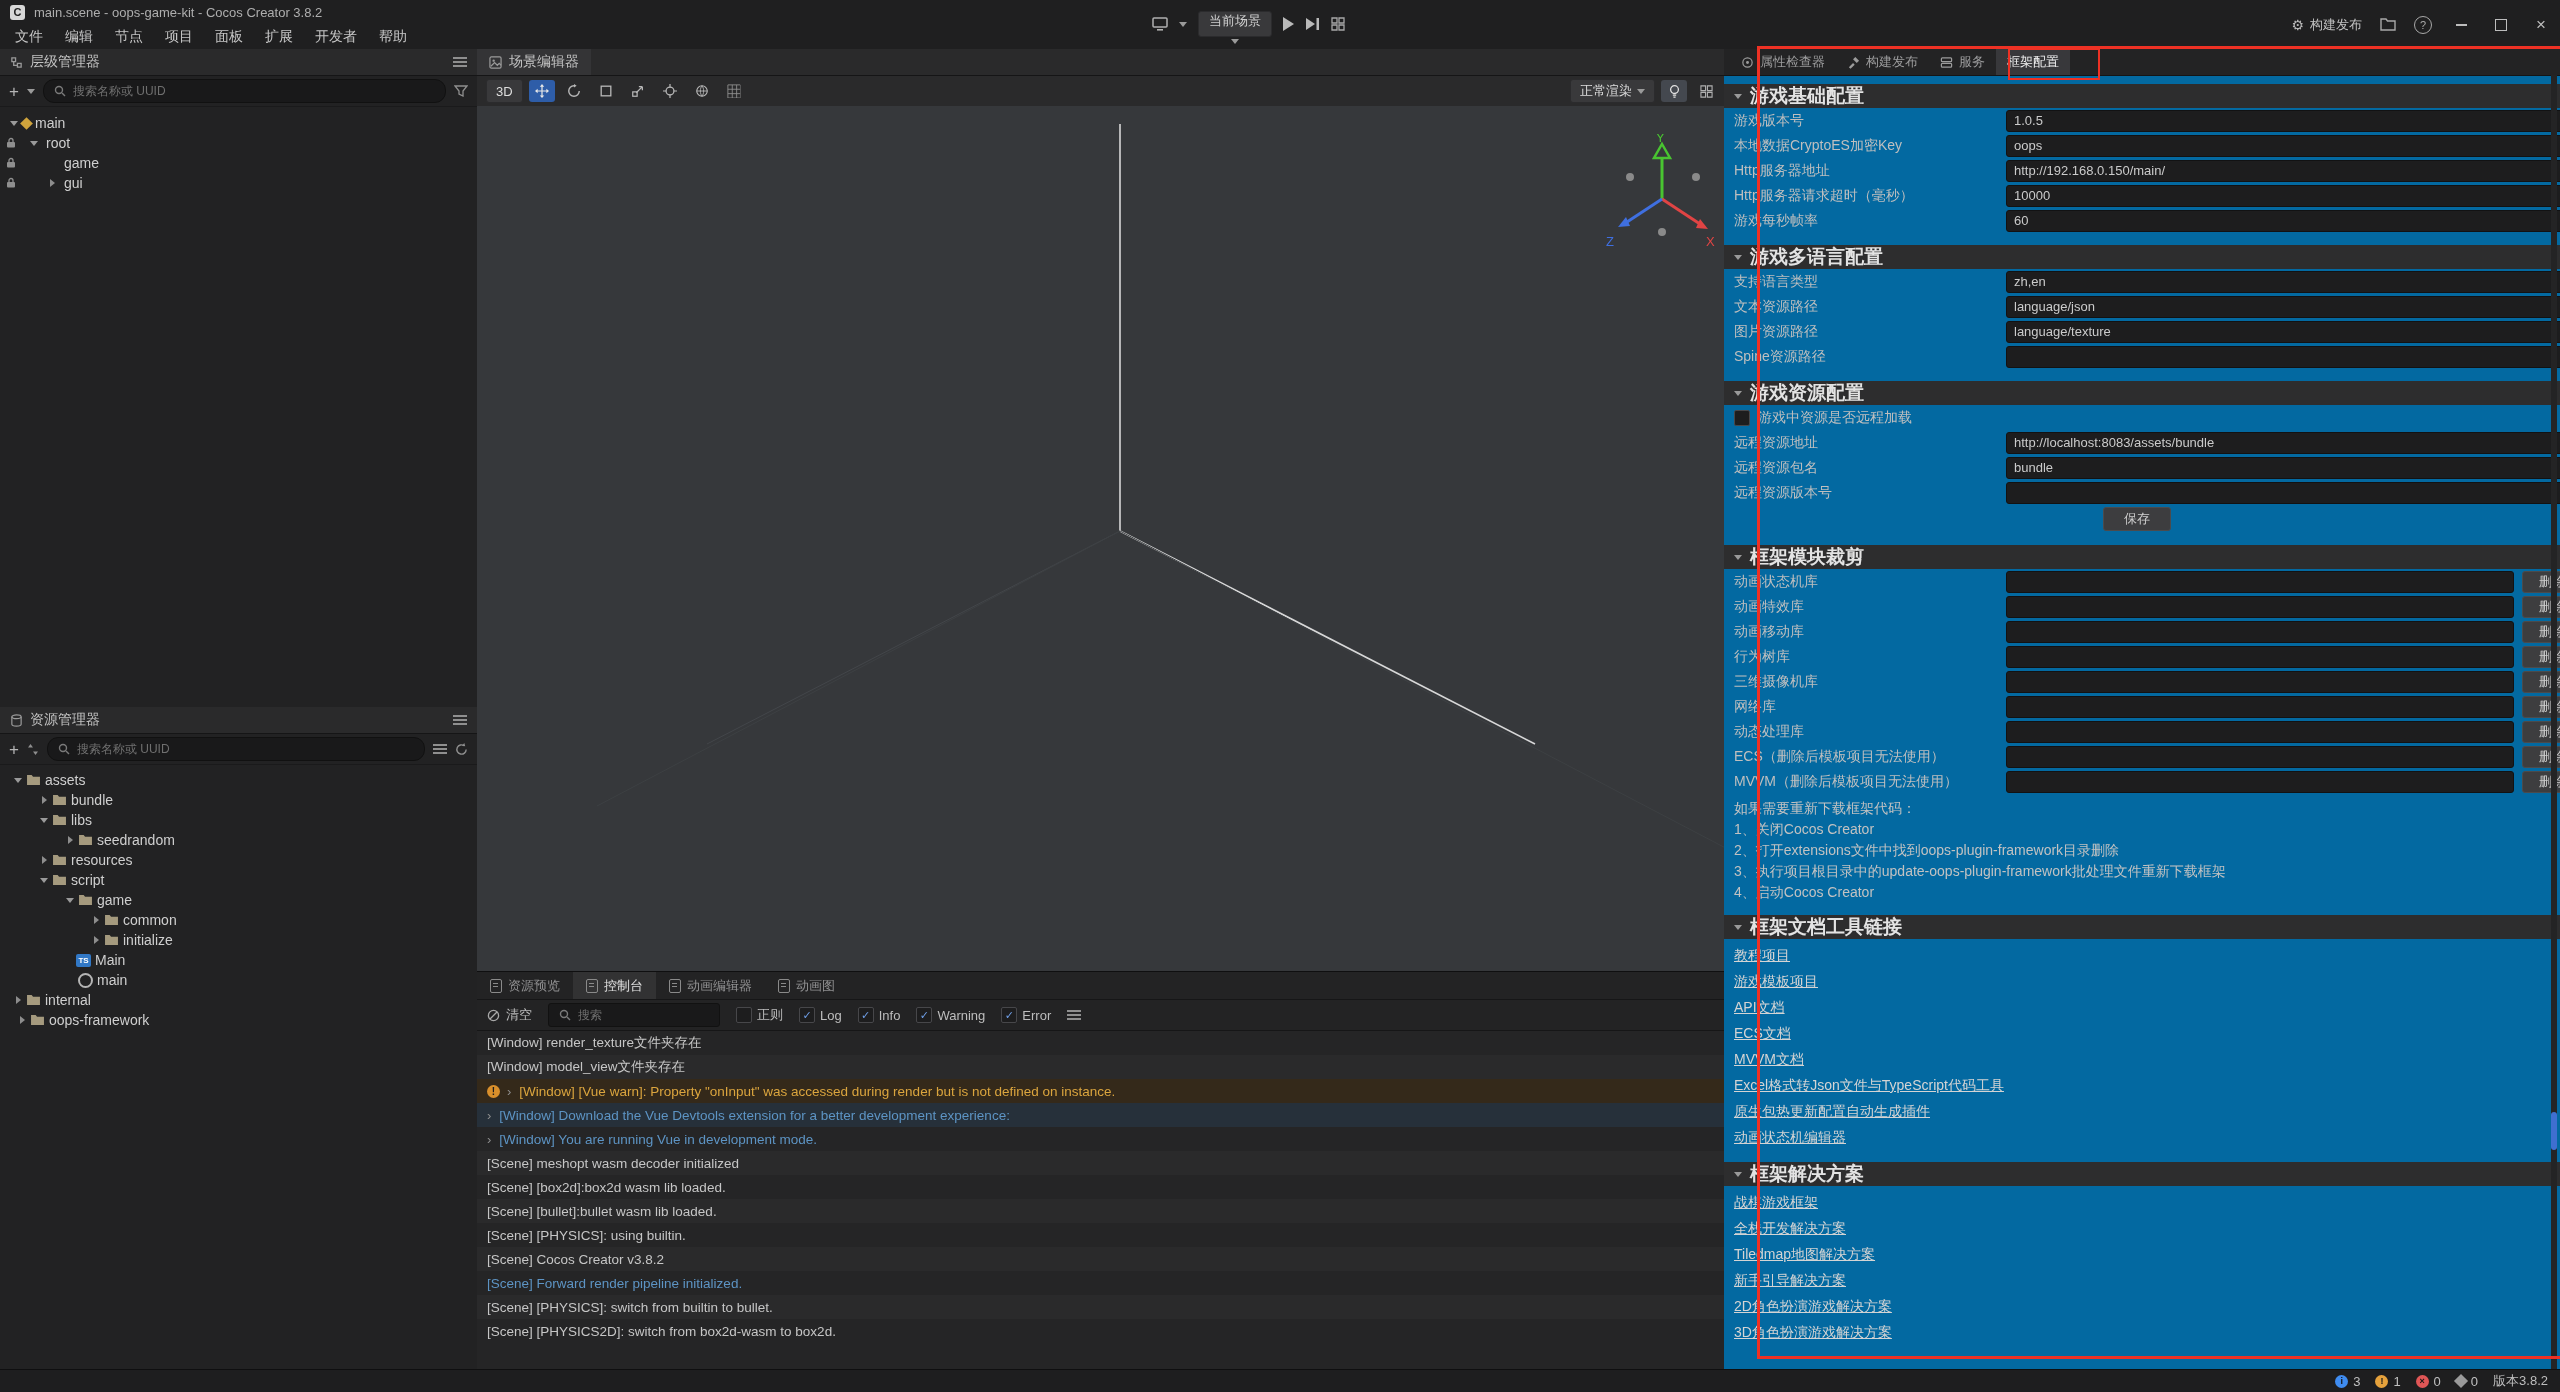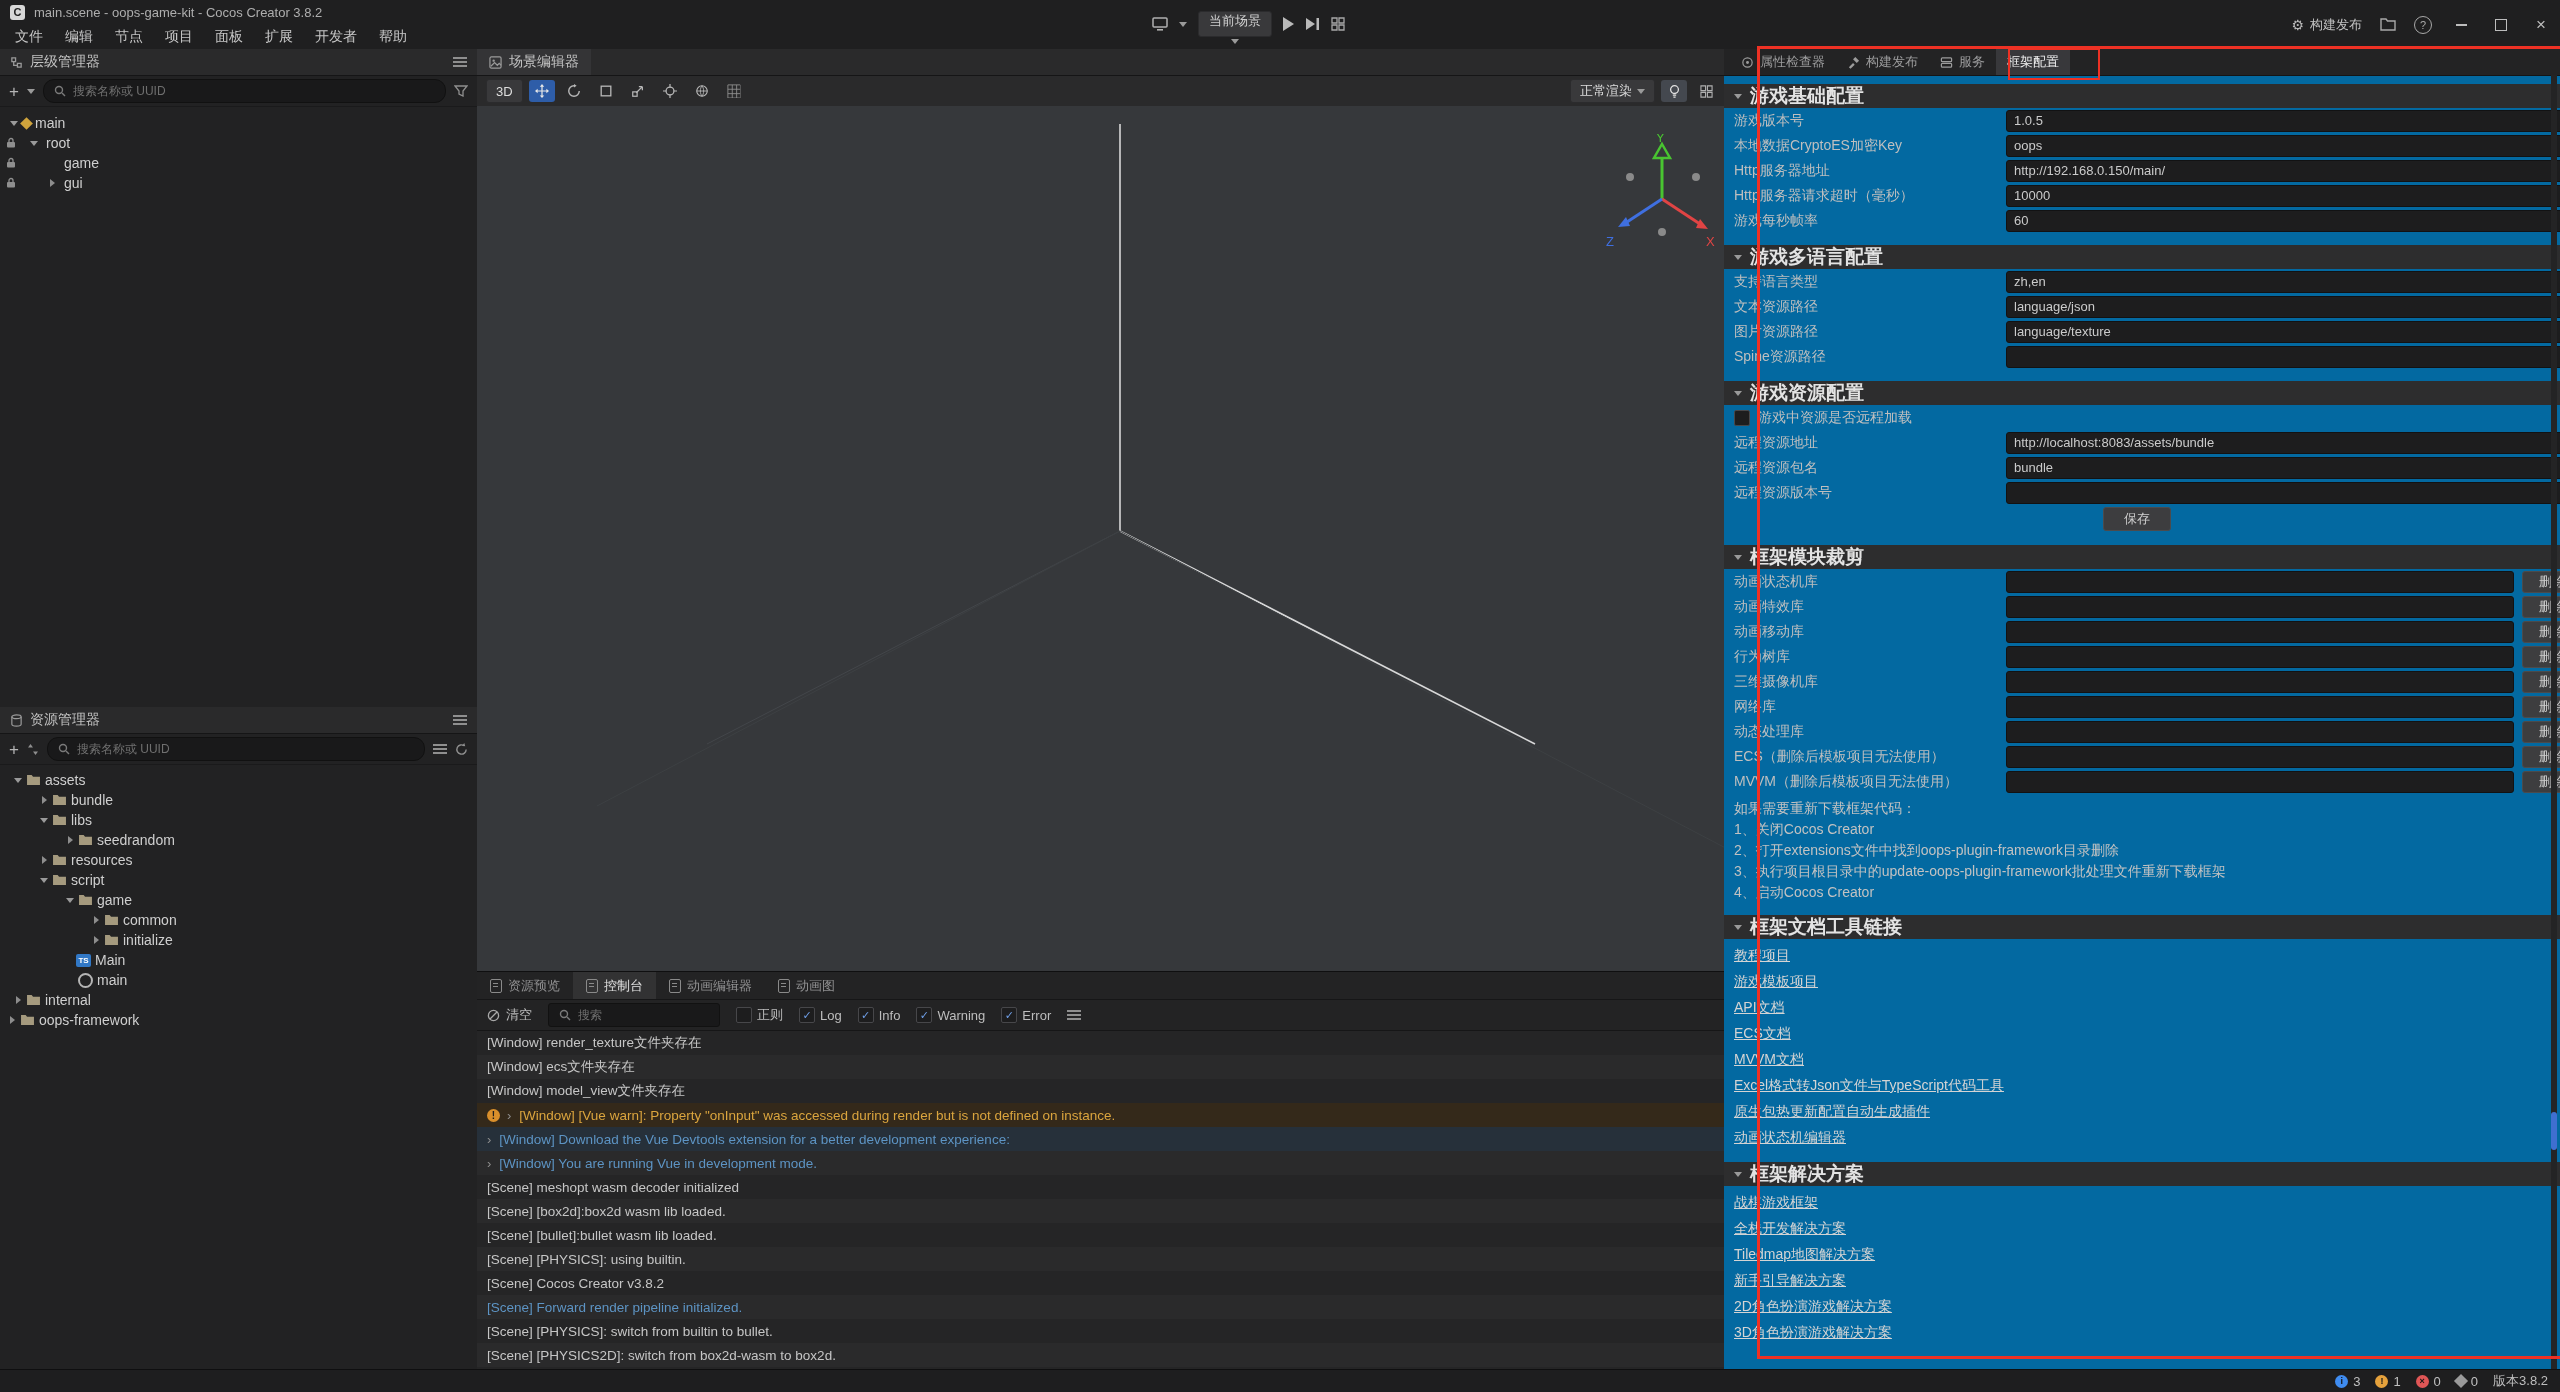--- a/index.html
+++ b/index.html
@@ -383,21 +383,21 @@
       </div>
       <div class="trow" style="padding-left:10px">
         <span class="expander">
             <span class="cr"></span>
           </span>
         <svg width="15" height="12" viewBox="0 0 16 13">
             <path d="M1 1h5l1.5 2H15v9H1z" fill="#a59a7e"></path>
           </svg>
         <span class="tlabel">internal</span>
       </div>
-      <div class="trow" style="padding-left:4px">
+      <div class="trow" style="padding-left:14px">
         <span class="expander">
             <span class="cr"></span>
           </span>
         <svg width="15" height="12" viewBox="0 0 16 13">
             <path d="M1 1h5l1.5 2H15v9H1z" fill="#a59a7e"></path>
           </svg>
         <span class="tlabel">oops-framework</span>
       </div>
     </div>
   </div>
@@ -563,24 +563,20 @@
       </label>
       <span class="icon-hamburger"></span>
     </div>
     <div id="log-list">
 
         <div class="log-row log">
 
           <span class="log-text">[Window] render_texture文件夹存在</span>
         </div>
 
-        <div class="log-row log">
-
-          <span class="log-text">[Window] ecs文件夹存在</span>
-        </div>
 
         <div class="log-row log">
 
           <span class="log-text">[Window] model_view文件夹存在</span>
         </div>
 
         <div class="log-row warn">
           <span class="log-badge">!</span>
           <span class="log-expander">›</span>
           <span class="log-text">[Window] [Vue warn]: Property "onInput" was accessed during render but is not defined on instance.</span>

